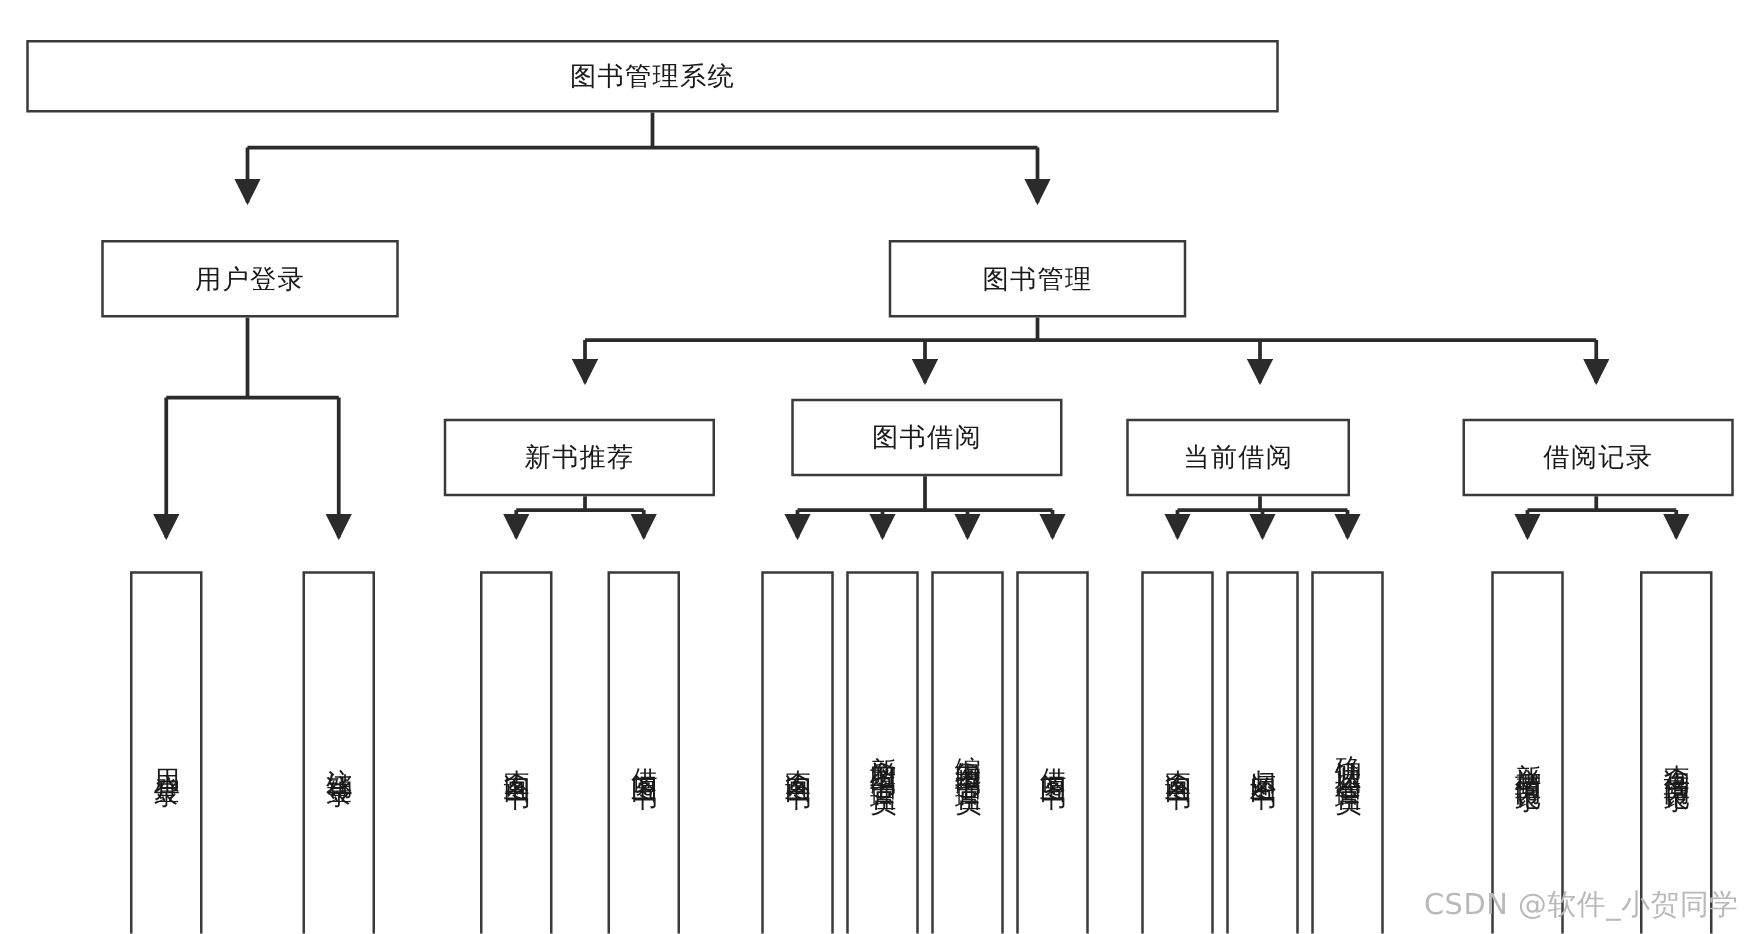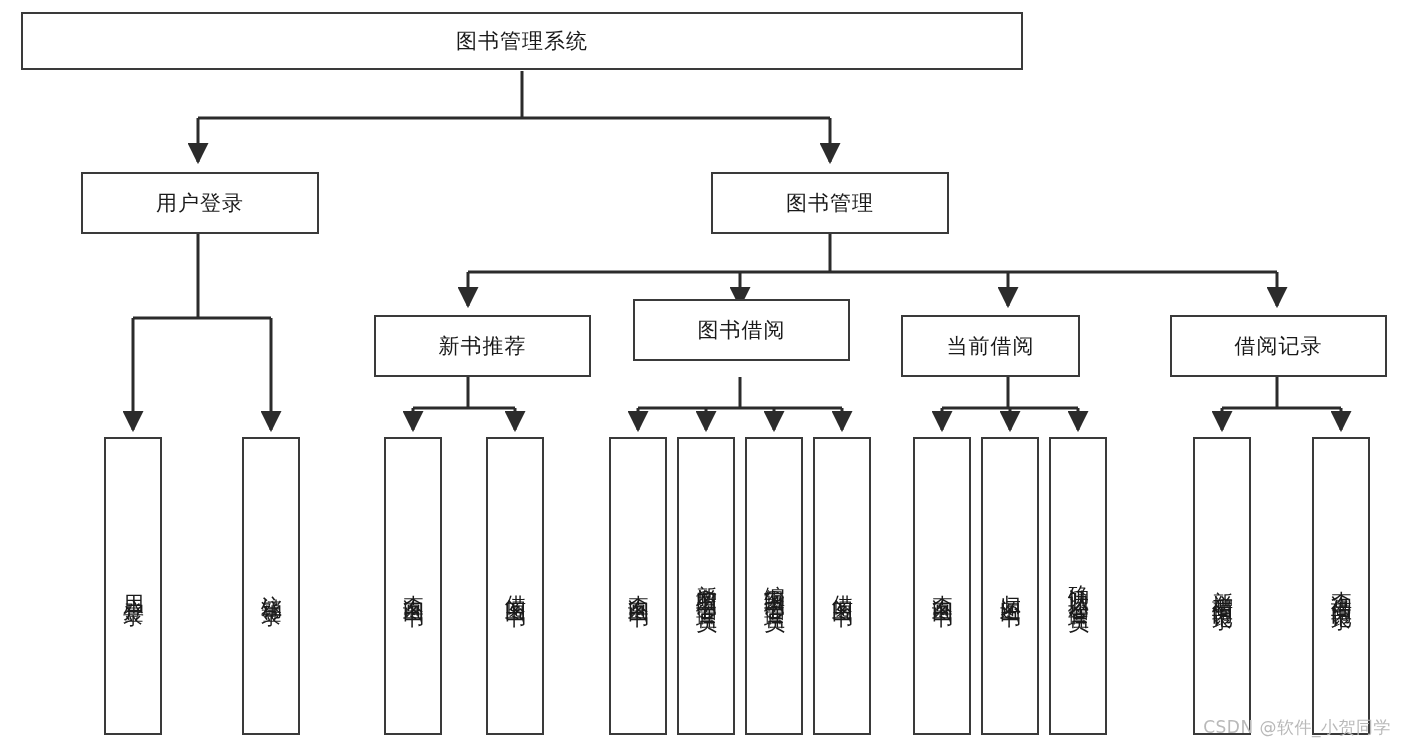--- a/index.html
+++ b/index.html
@@ -26,20 +26,21 @@
   }
   .node {
     position: absolute;
     box-sizing: border-box;
     background: #ffffff;
     border: 2.5px solid #3a3a3a;
     display: flex;
     align-items: center;
     justify-content: center;
     color: #1a1a1a;
+    margin-top: 20px;
   }
   .node.h-node {
     font-size: 21px;
     letter-spacing: 1px;
   }
   .node.v-node {
     font-size: 21px;
   }
   .v-label {
     writing-mode: vertical-rl;
@@ -48,21 +49,21 @@
     line-height: 1;
     white-space: nowrap;
   }
   .h-label {
     white-space: nowrap;
   }
   #watermark {
     position: absolute;
     right: 14px;
     bottom: 8px;
-    font-size: 17px;
+    font-size: 23px;
     color: #b9b9b9;
     letter-spacing: 0.5px;
     white-space: nowrap;
     pointer-events: none;
   }
 </style>
 </head>
 <body>
 
 <div id="diagram-root">
@@ -133,21 +134,21 @@
     <span class="h-label">图书管理系统</span>
   </div>
 
   <div class="node h-node" style="left:81px; top:172px; width:238px; height:62px;">
     <span class="h-label">用户登录</span>
   </div>
   <div class="node h-node" style="left:711px; top:172px; width:238px; height:62px;text-align:right;">
     <span class="h-label">图书管理</span>
   </div>
 
-  <div class="node h-node" style="left:374px; top:315px; width:217px; height:62px;">
+  <div class="node h-node" style="left:355px; top:315px; width:217px; height:62px;">
     <span class="h-label">新书推荐</span>
   </div>
   <div class="node h-node" style="left:633px; top:299px; width:217px; height:62px;">
     <span class="h-label">图书借阅</span>
   </div>
   <div class="node h-node" style="left:901px; top:315px; width:179px; height:62px;">
     <span class="h-label">当前借阅</span>
   </div>
   <div class="node h-node" style="left:1170px; top:315px; width:217px; height:62px;">
     <span class="h-label">借阅记录</span>

